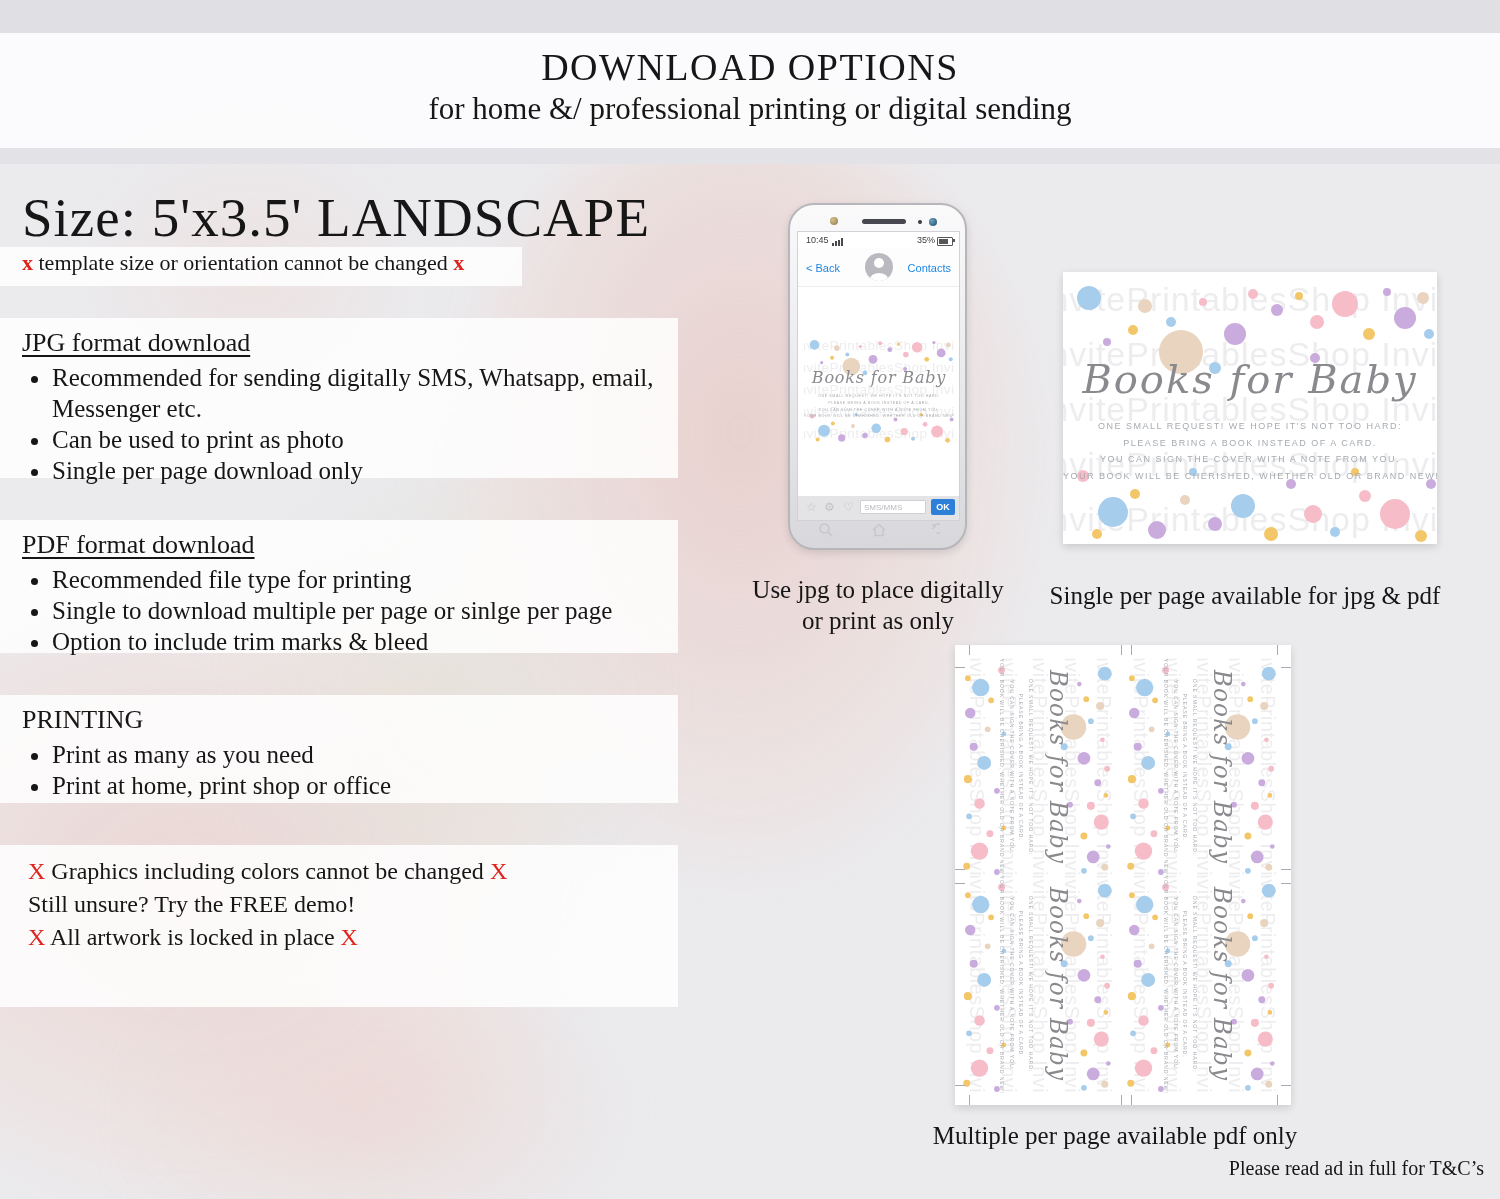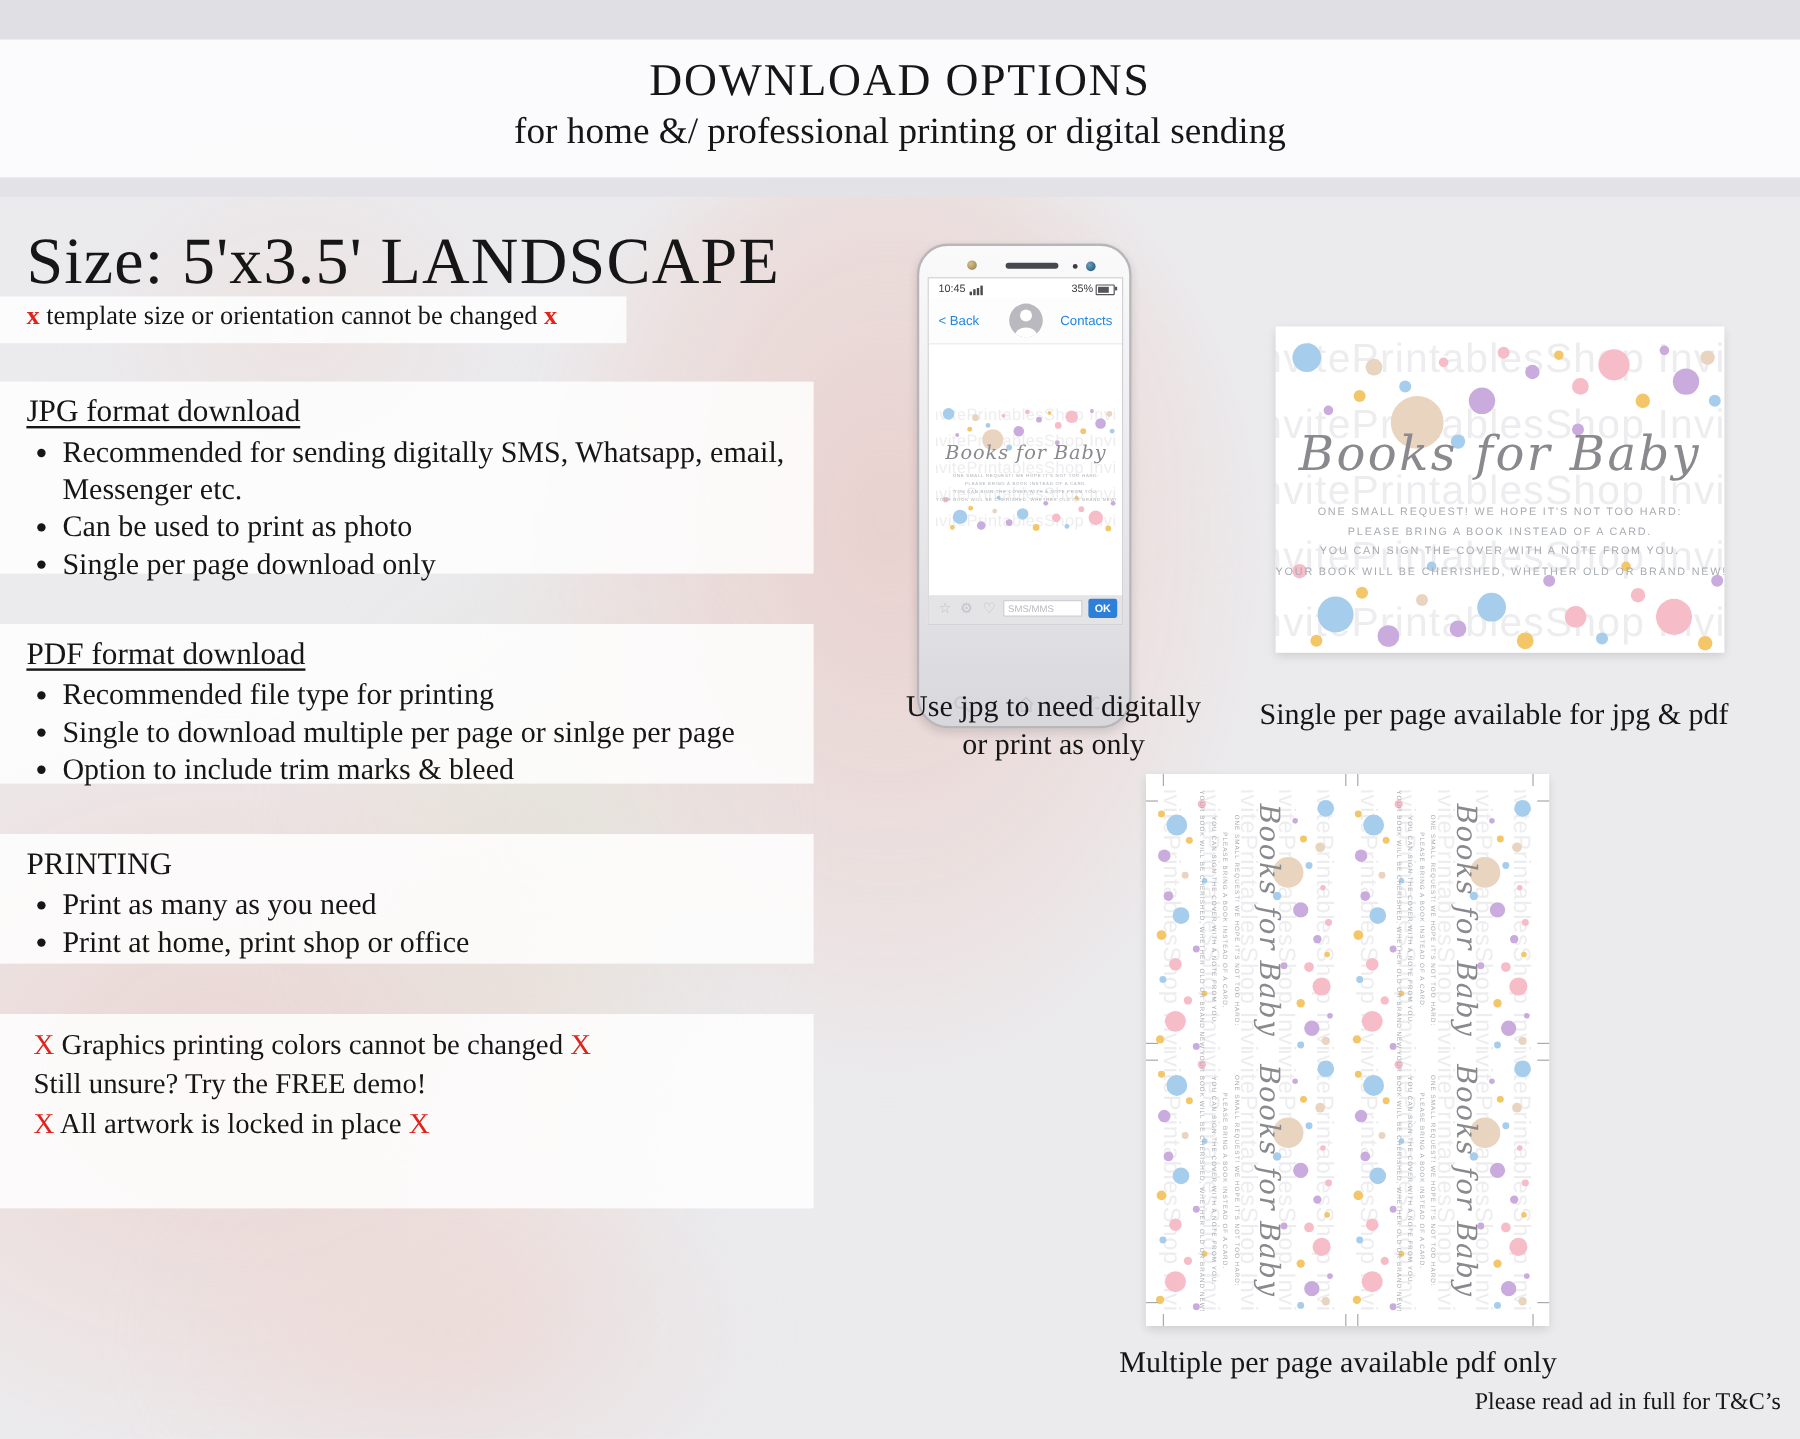--- a/index.html
+++ b/index.html
@@ -41,21 +41,21 @@
   #band-printing{top:695px;height:108px;}
   #band-cannot{top:845px;height:162px;padding-left:28px;}
   .sec-title{font-size:26px;margin:0 0 2px 0;font-weight:normal;}
   .sec-title.u{text-decoration:underline;text-underline-offset:4px;}
   .band ul{margin:4px 0 0 0;padding:0 14px 0 30px;list-style:disc outside;}
   .band li{font-size:25px;line-height:31px;}
   .cannot-line{font-size:24px;line-height:33px;}
   .cannot-title{font-size:26px;line-height:34px;padding-left:8px;}
 
   
-  .phone{position:absolute;left:764px;top:203px;width:179px;height:404px;
+  .phone{position:absolute;left:788px;top:203px;width:179px;height:347px;
     background:linear-gradient(180deg,#fafafb,#e7e7ea 60%,#d8d8dc);
     border:2px solid #b7b7bb;border-radius:26px;box-sizing:border-box;
     box-shadow:0 3px 8px rgba(0,0,0,.12);}
   .sensors{position:absolute;left:0;top:6px;width:100%;height:18px;}
   .cam1{position:absolute;left:40px;top:6px;width:8px;height:8px;border-radius:50%;
         background:radial-gradient(circle at 35% 35%,#d8c089,#8c7a4e);}
   .speaker{position:absolute;left:72px;top:8px;width:44px;height:5px;border-radius:3px;background:#474750;}
   .dot2{position:absolute;left:128px;top:9px;width:4px;height:4px;border-radius:50%;background:#3a3a40;}
   .cam2{position:absolute;left:139px;top:7px;width:8px;height:8px;border-radius:50%;
         background:radial-gradient(circle at 35% 35%,#6aa0c0,#1d4a66);}
@@ -169,21 +169,21 @@
   <h3 class="sec-title">PRINTING</h3>
   <ul>
     <li>Print as many as you need</li>
     <li>Print at home, print shop or office</li>
   </ul>
 </div>
 
 <div class="band" id="band-cannot">
   <div class="cannot-line">
     <span class="XMARK">X</span>
-    <span>Graphics printing colors cannot be changed</span>
+    <span>Graphics including colors cannot be changed</span>
     <span class="XMARK">X</span>
   </div>
   <div class="cannot-line">Still unsure? Try the FREE demo!</div>
   <div class="cannot-line">
     <span class="XMARK">X</span>
     <span>All artwork is locked in place</span>
     <span class="XMARK">X</span>
   </div>
 </div>
 
@@ -284,21 +284,21 @@
       <path d="M2 8 L8 2.5 L14 8 M4 7.5 V13.5 H12 V7.5" fill="none" stroke="#c7c7cc" stroke-width="1.5"></path>
     </svg>
     <svg style="left:134px" width="16" height="16" viewBox="0 0 16 16">
       <path d="M12.5 11 A5 4.5 0 1 0 10 4.2" fill="none" stroke="#c7c7cc" stroke-width="1.5"></path>
       <path d="M8 2 L11 4.6 L8 7" fill="none" stroke="#c7c7cc" stroke-width="1.5"></path>
     </svg>
   </div>
 </div>
 
 <div class="caption" id="cap-phone">
-  <div>Use jpg to need digitally</div>
+  <div>Use jpg to place digitally</div>
   <div>or print as only</div>
 </div>
 
 <div class="bfb-card" id="single-card">
     <div class="wm" style="left: -24px; top: 8px;">InvitePrintablesShop InvitePrintablesShop InvitePrintablesShop </div>
     <div class="wm" style="left: -24px; top: 63px;">InvitePrintablesShop InvitePrintablesShop InvitePrintablesShop </div>
     <div class="wm" style="left: -24px; top: 118px;">InvitePrintablesShop InvitePrintablesShop InvitePrintablesShop </div>
     <div class="wm" style="left: -24px; top: 173px;">InvitePrintablesShop InvitePrintablesShop InvitePrintablesShop </div>
     <div class="wm" style="left: -24px; top: 228px;">InvitePrintablesShop InvitePrintablesShop InvitePrintablesShop </div>
     <span class="dot" style="left: 14px; top: 14px; height: 24px; width: 24px; background: rgb(166, 205, 236);"></span>

